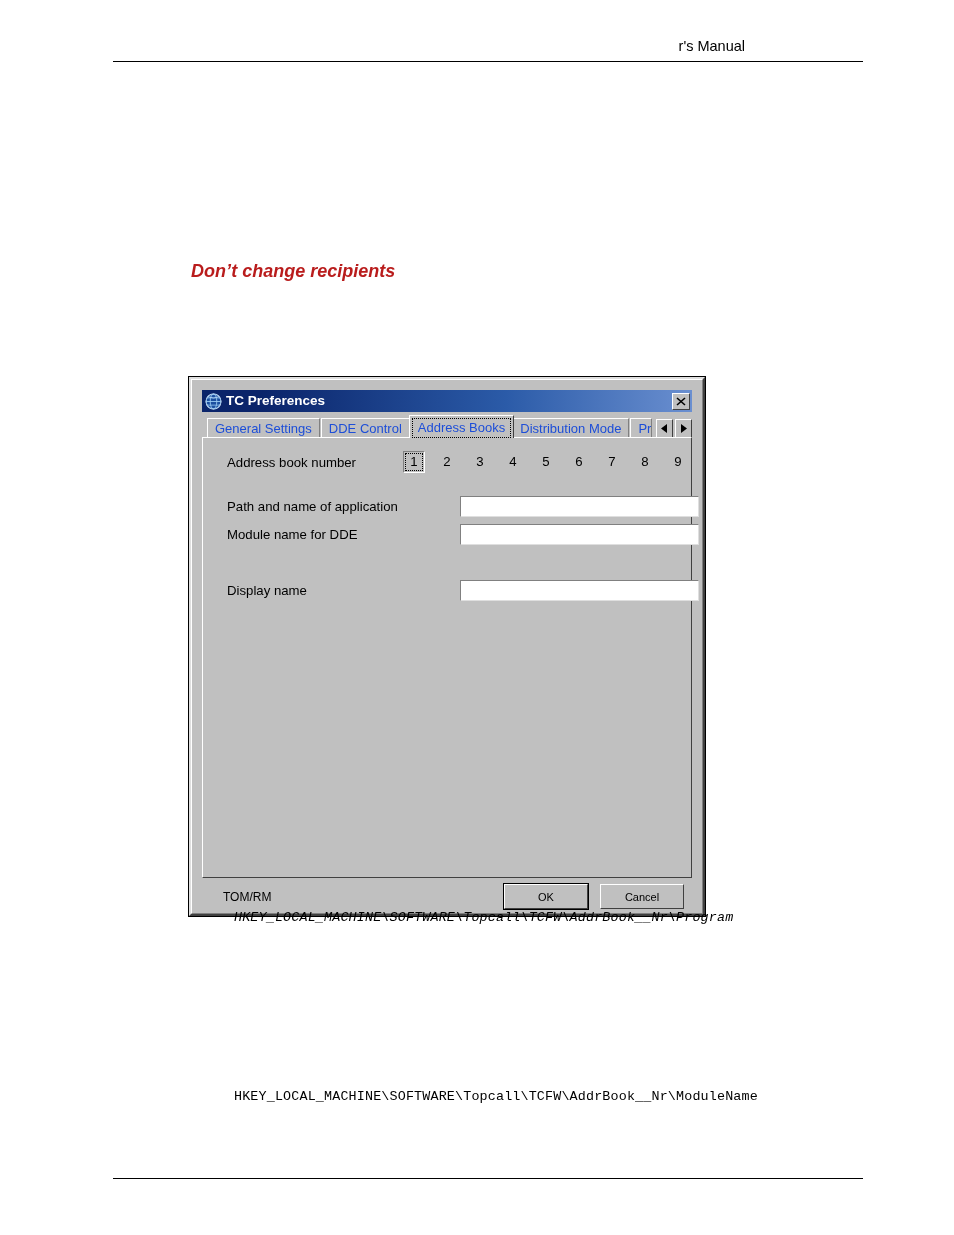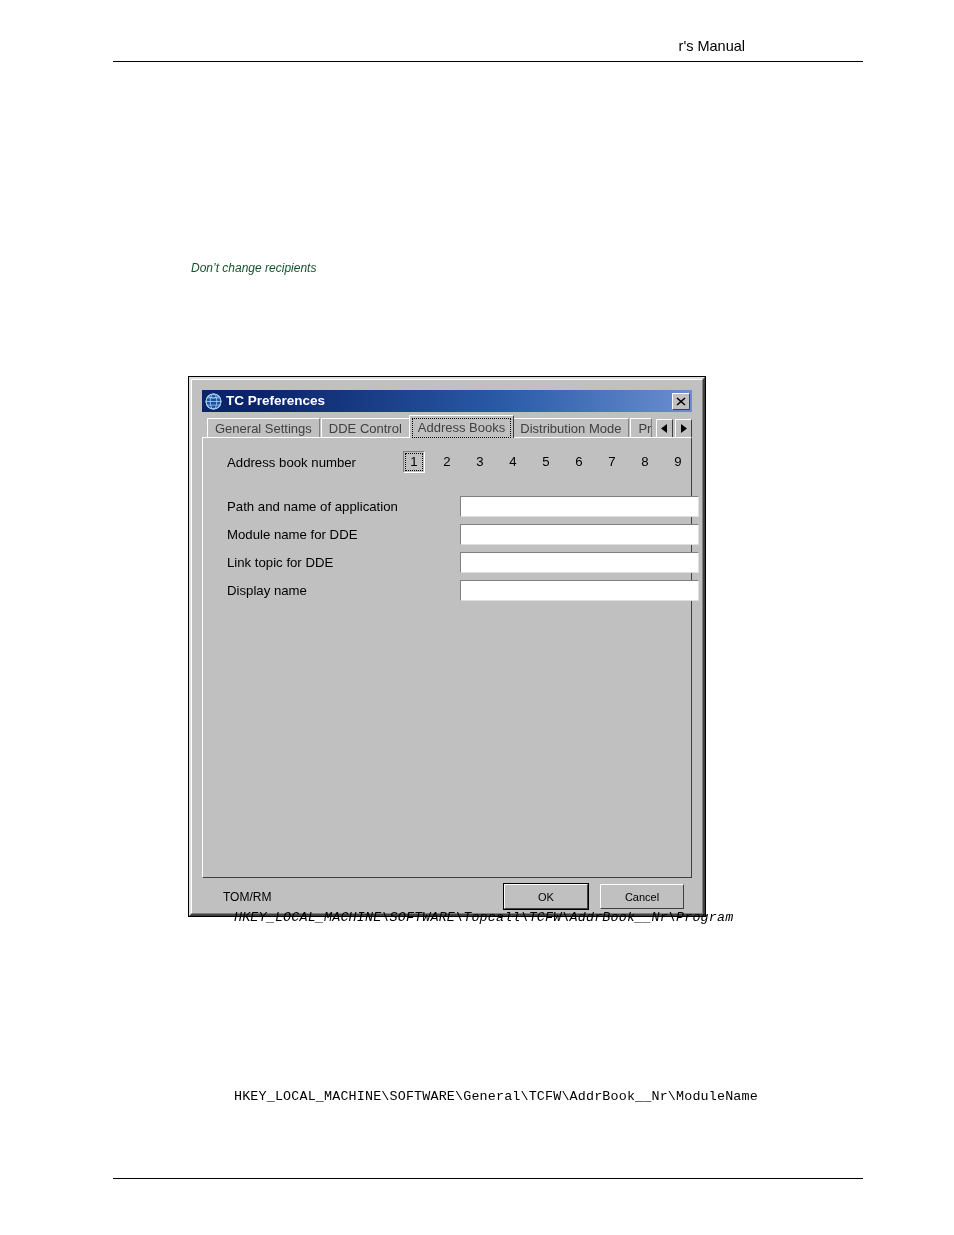--- a/index.html
+++ b/index.html
@@ -43,24 +43,24 @@
     left: 113px;
     top: 1178px;
     width: 750px;
     border-top: 1.6px solid #000;
   }
 
   .body-heading {
     position: absolute;
     left: 191px;
     top: 261px;
-    font-size: 12px;
-    font-weight: normal;
+    font-size: 18px;
+    font-weight: bold;
     font-style: italic;
-    color: #14532d;
+    color: #b91c1c;
     white-space: nowrap;
   }
 
   .reg-path {
     position: absolute;
     left: 234px;
     font-family: "Liberation Mono", "DejaVu Sans Mono", monospace;
     font-size: 13.4px;
     letter-spacing: 0.15px;
     color: #000;
@@ -144,21 +144,21 @@
     display: flex;
     align-items: flex-end;
     padding-left: 5px;
     box-sizing: border-box;
   }
   .tab {
     position: relative;
     height: 20px;
     padding: 0 7px;
     font-size: 13px;
-    color: #404040;
+    color: #1d4ed8;
     background: #c0c0c0;
     border-top: 1.5px solid #ffffff;
     border-left: 1.5px solid #ffffff;
     border-right: 1.5px solid #808080;
     border-bottom: none;
     box-sizing: border-box;
     display: flex;
     align-items: center;
     white-space: nowrap;
     cursor: default;
@@ -413,37 +413,33 @@
       <div class="form-row" style="top:58px">
         <div class="field-label">Path and name of application</div>
         <input class="textbox" type="text" style="">
       </div>
 
       <div class="form-row" style="top:86px">
         <div class="field-label">Module name for DDE</div>
         <input class="textbox" type="text" style="">
       </div>
 
-      <div class="form-row" style="top:114px">
-        <div class="field-label">Link topic for DDE</div>
-        <input class="textbox" type="text" style="">
-      </div>
 
       <div class="form-row" style="top:142px">
         <div class="field-label">Display name</div>
         <input class="textbox" type="text" style="">
       </div>
 
     </div>
 
     <div class="dlg-footer">
       <div class="status-text">TOM/RM</div>
       <button class="btn btn-ok">OK</button>
       <button class="btn btn-cancel">Cancel</button>
     </div>
 
   </div>
 </div>
 
 <div class="reg-path p1">HKEY_LOCAL_MACHINE\SOFTWARE\Topcall\TCFW\AddrBook__Nr\Program</div>
-<div class="reg-path p2">HKEY_LOCAL_MACHINE\SOFTWARE\General\TCFW\AddrBook__Nr\ModuleName</div>
+<div class="reg-path p2">HKEY_LOCAL_MACHINE\SOFTWARE\Topcall\TCFW\AddrBook__Nr\ModuleName</div>
 
 <div class="page-footer-rule"></div>
 
 </body></html>

